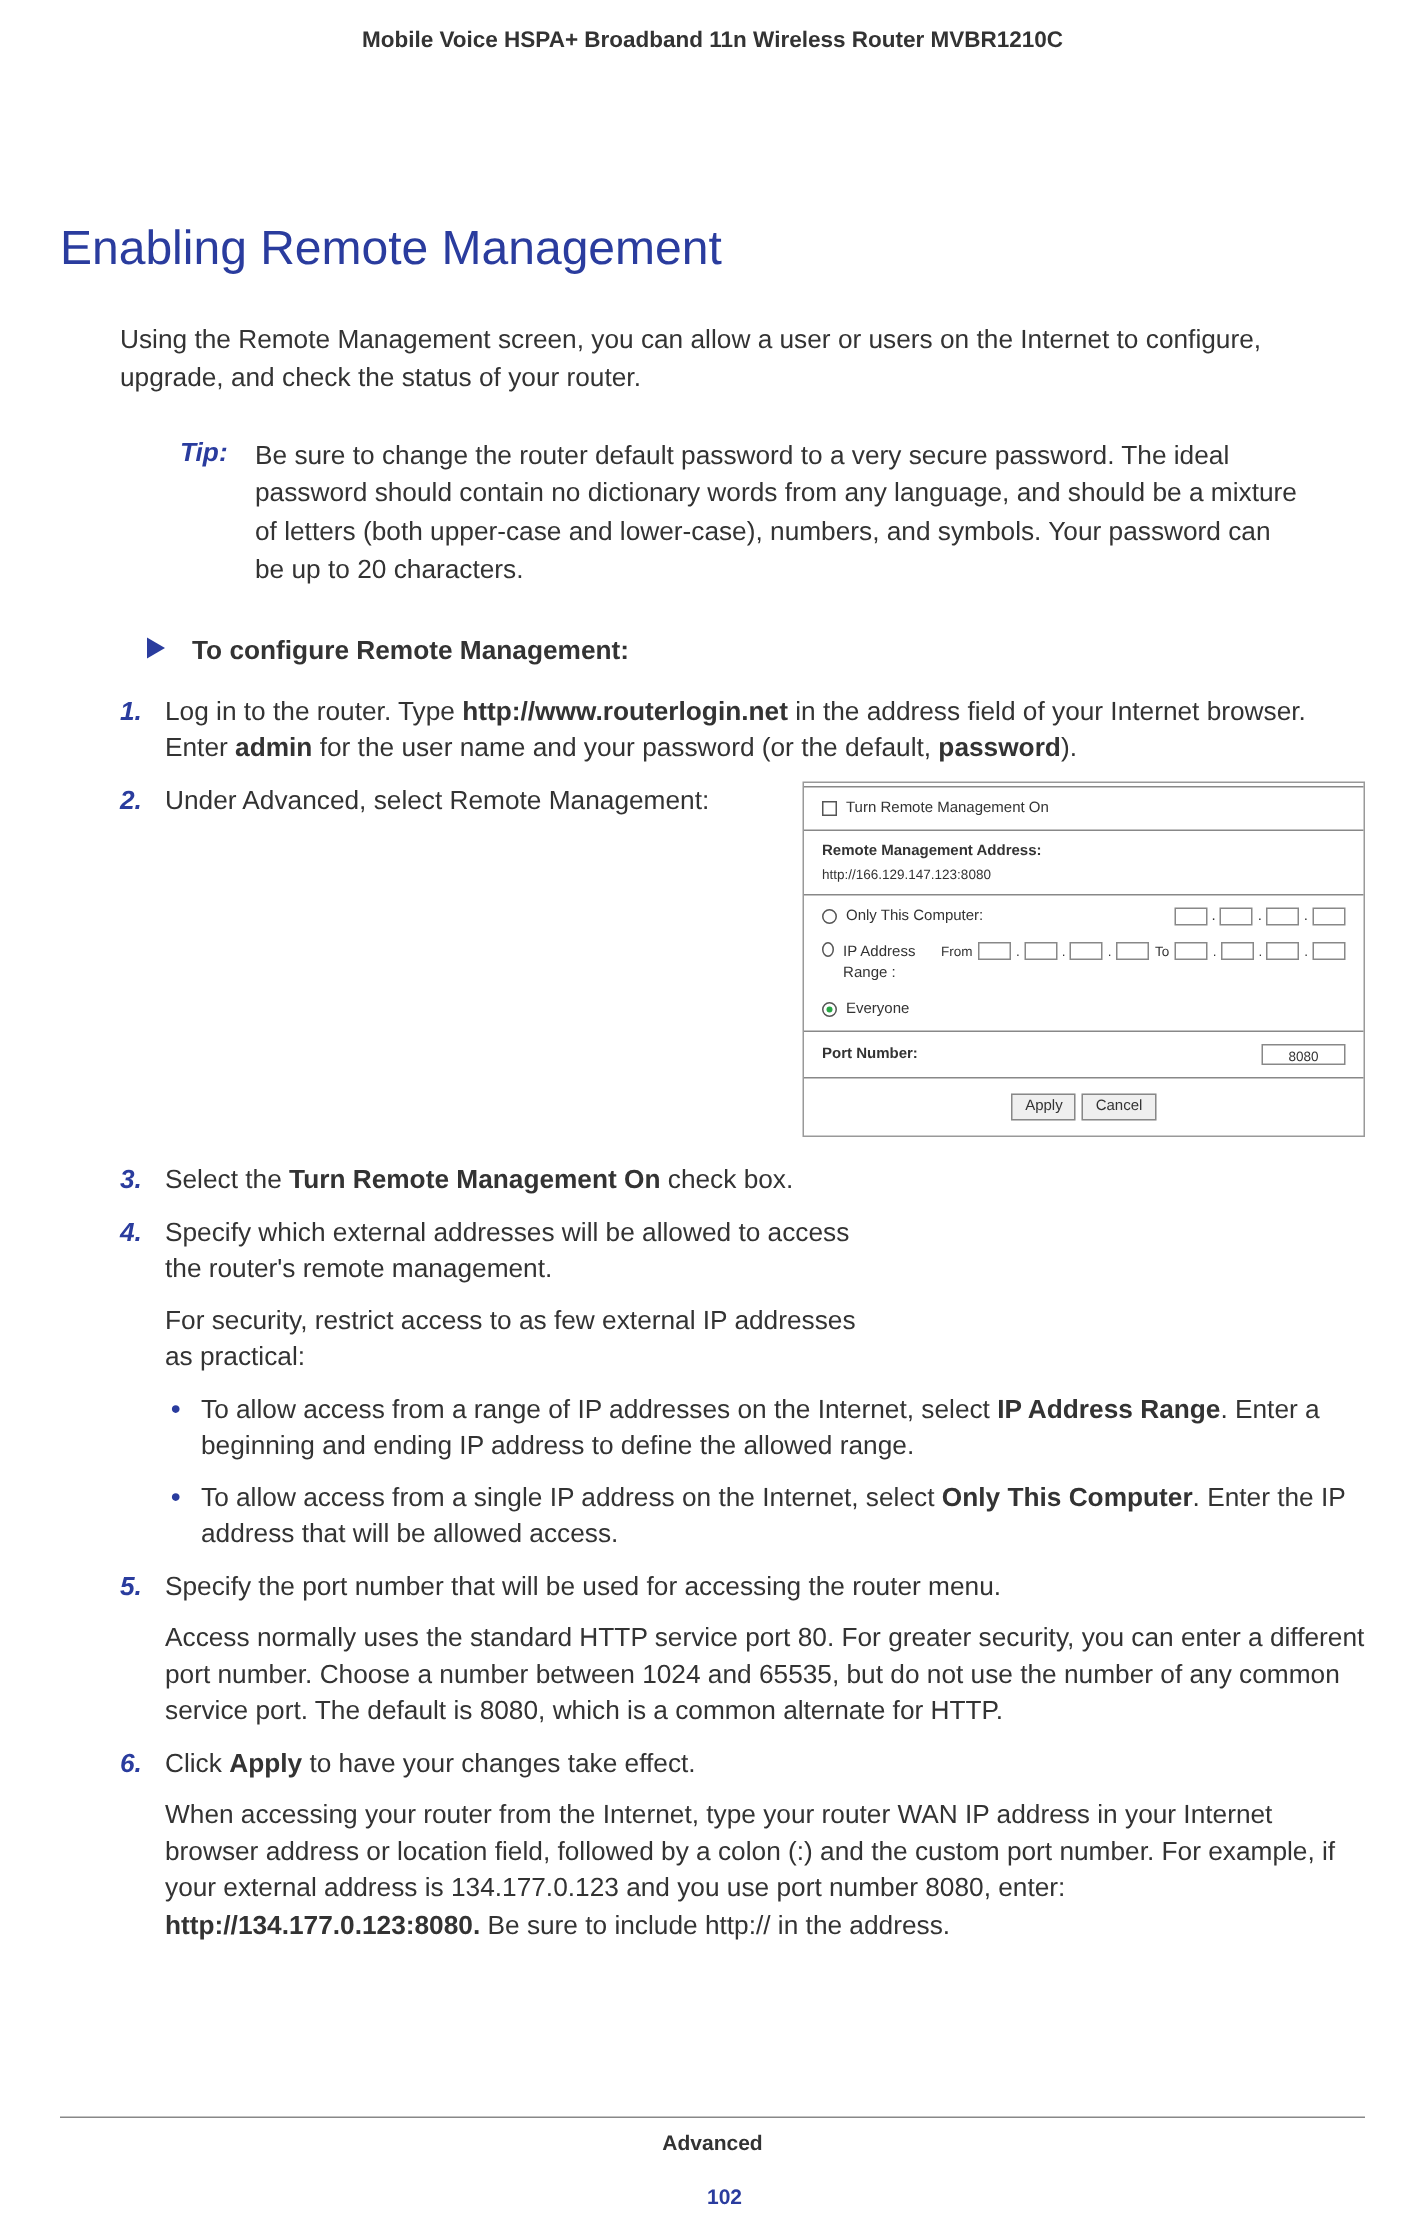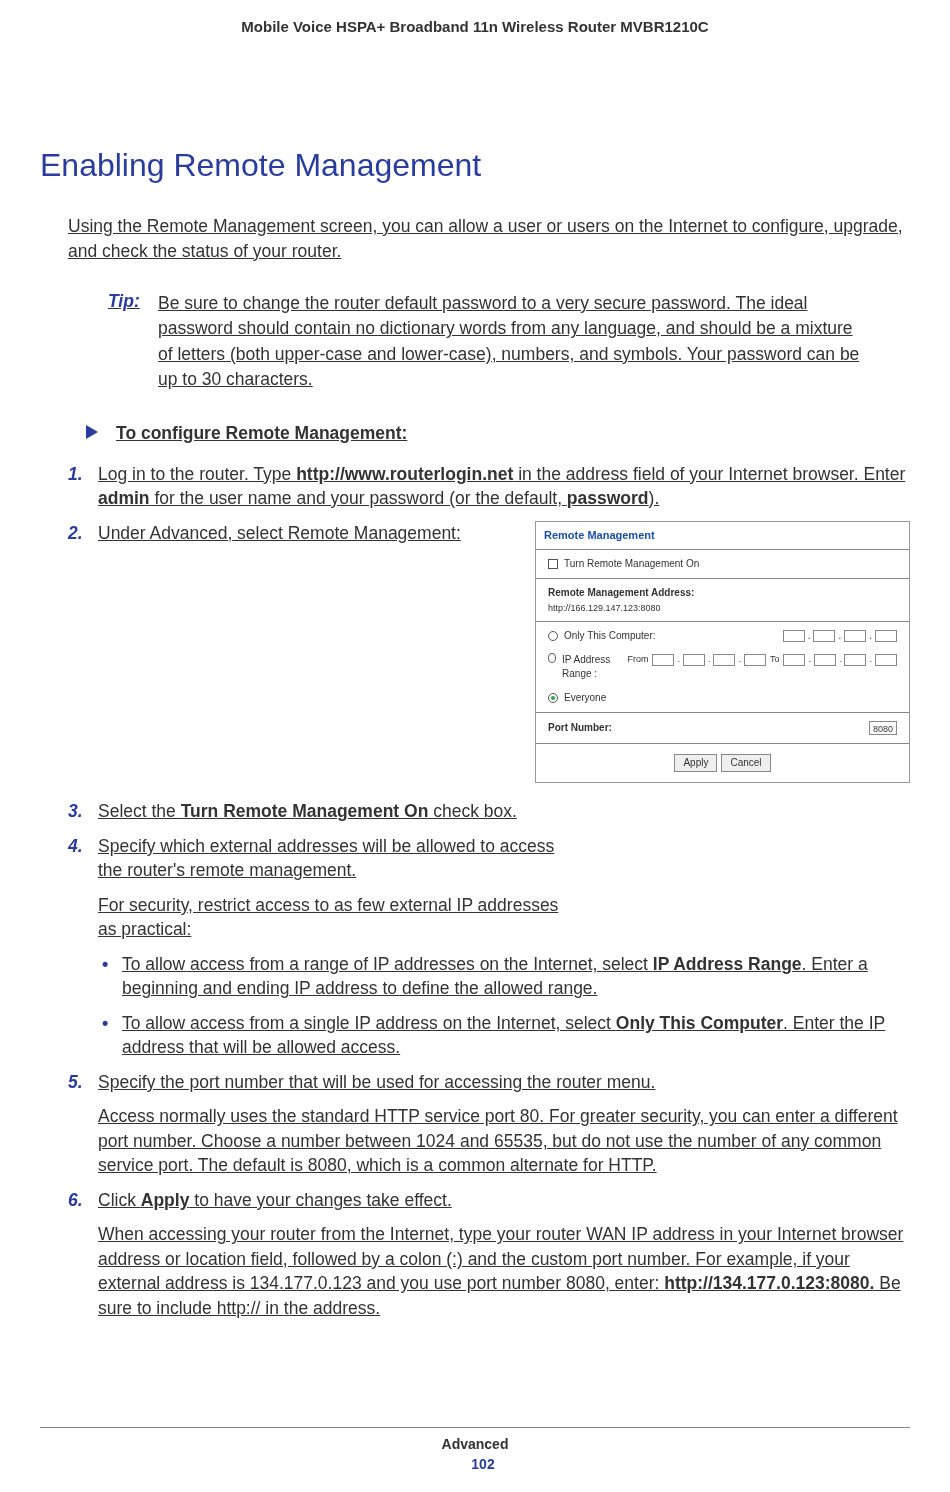--- a/index.html
+++ b/index.html
@@ -20,21 +20,21 @@
       color: #333;
     }
     .main-heading {
       color: #2a3c9e;
       font-size: 32px;
       font-weight: normal;
       margin-top: 112px;
       margin-bottom: 30px;
       font-family: "Trebuchet MS", "Segoe UI", Arial, sans-serif;
     }
-    .content { margin-left: 28px; text-decoration: underline; }
+    .content { margin-left: 40px; }
     .intro {
       font-size: 17.5px;
       line-height: 1.4;
       margin-bottom: 28px;
     }
     .tip-block {
       margin-left: 40px;
       margin-right: 40px;
       margin-bottom: 28px;
     }
@@ -121,21 +121,21 @@
     }
     .shot-radio.sel::after {
       content:''; width:4px; height:4px; background:#28a745; border-radius:50%; position:absolute; left:2px; top:2px;
     }
     .ip-boxes { display:inline-flex; gap:2px; align-items:center; }
     .ip-box { width:22px; height:12px; border:1px solid #888; background:#fff; }
     .ip-dot { margin:0 1px; }
     .shot-from-to { display:flex; flex-direction:row; gap:4px; margin-left:auto; font-size:9px;}
     .shot-from-to .line { display:flex; align-items:center; justify-content:flex-end; gap:4px;}
     .shot-port-row { display:flex; justify-content:space-between; align-items:center; padding:6px 12px; }
-    .port-input { width:28px; height:14px; border:1px solid #888; font-size:9px; text-align:center; line-height:14px; }
+    .port-input { width:56px; height:14px; border:1px solid #888; font-size:9px; text-align:center; line-height:14px; }
     .shot-buttons { display:flex; justify-content:center; gap:4px; padding:8px 0 10px 0; }
     .shot-btn { border:1px solid #888; background:#efefef; font-size:10px; padding:1px 8px; }
     ul.bullets { list-style:none; margin-top:10px; }
     ul.bullets > li {
       position:relative;
       padding-left: 24px;
       margin-bottom: 10px;
       font-size: 17.5px;
       line-height:1.4;
     }
@@ -149,54 +149,53 @@
     .footer {
       position:absolute;
       bottom:20px; left:0; right:0;
       text-align:center;
     }
     .footer-line {
       border-top:1px solid #888;
       margin:0 40px 8px 40px;
     }
     .footer-label { font-weight:bold; font-size:14px; }
-    .footer-page { color:#2a3c9e; font-weight:bold; font-size:14px; margin-top:4px;padding-left:16px; }
+    .footer-page { color:#2a3c9e; font-weight:bold; font-size:14px; margin-top:20px;padding-left:16px; }
     .narrow-col { max-width: 470px; }
   </style>
 </head>
 <body>
 
 <div class="running-header">Mobile Voice HSPA+ Broadband 11n Wireless Router MVBR1210C</div>
 
 <h1 class="main-heading">Enabling Remote Management</h1>
 
 <div class="content">
   <p class="intro">Using the Remote Management screen, you can allow a user or users on the Internet to configure, upgrade, and check the status of your router.</p>
 
   <div class="tip-block">
     <div class="tip-row">
       <div class="tip-label">Tip:</div>
-      <div class="tip-text">Be sure to change the router default password to a very secure password. The ideal password should contain no dictionary words from any language, and should be a mixture of letters (both upper-case and lower-case), numbers, and symbols. Your password can be up to 30 characters.</div>
+      <div class="tip-text">Be sure to change the router default password to a very secure password. The ideal password should contain no dictionary words from any language, and should be a mixture of letters (both upper-case and lower-case), numbers, and symbols. Your password can be up to 20 characters.</div>
     </div>
   </div>
 
   <div class="proc-heading">
     <div class="proc-arrow"></div>
     <div class="proc-title">To configure Remote Management:</div>
   </div>
 
   <ol class="steps">
     <li>
       <span>Log in to the router. Type </span><span class="bold">http://www.routerlogin.net</span><span> in the address field of your Internet browser. Enter </span><span class="bold">admin</span><span> for the user name and your password (or the default, </span><span class="bold">password</span><span>).</span>
     </li>
 
     <li class="float-wrap">
 
       <div class="screenshot-box">
-        <div class="shot-title">Remote Management</div>
         <div class="shot-divider"></div>
         <div class="shot-row">
           <span class="shot-checkbox"></span>
           <span>Turn Remote Management On</span>
         </div>
         <div class="shot-divider"></div>
         <div class="shot-row" style="flex-direction:column; align-items:flex-start; gap:2px;">
           <span class="shot-label-b">Remote Management Address:</span>
           <span class="shot-small">http://166.129.147.123:8080</span>
         </div>

